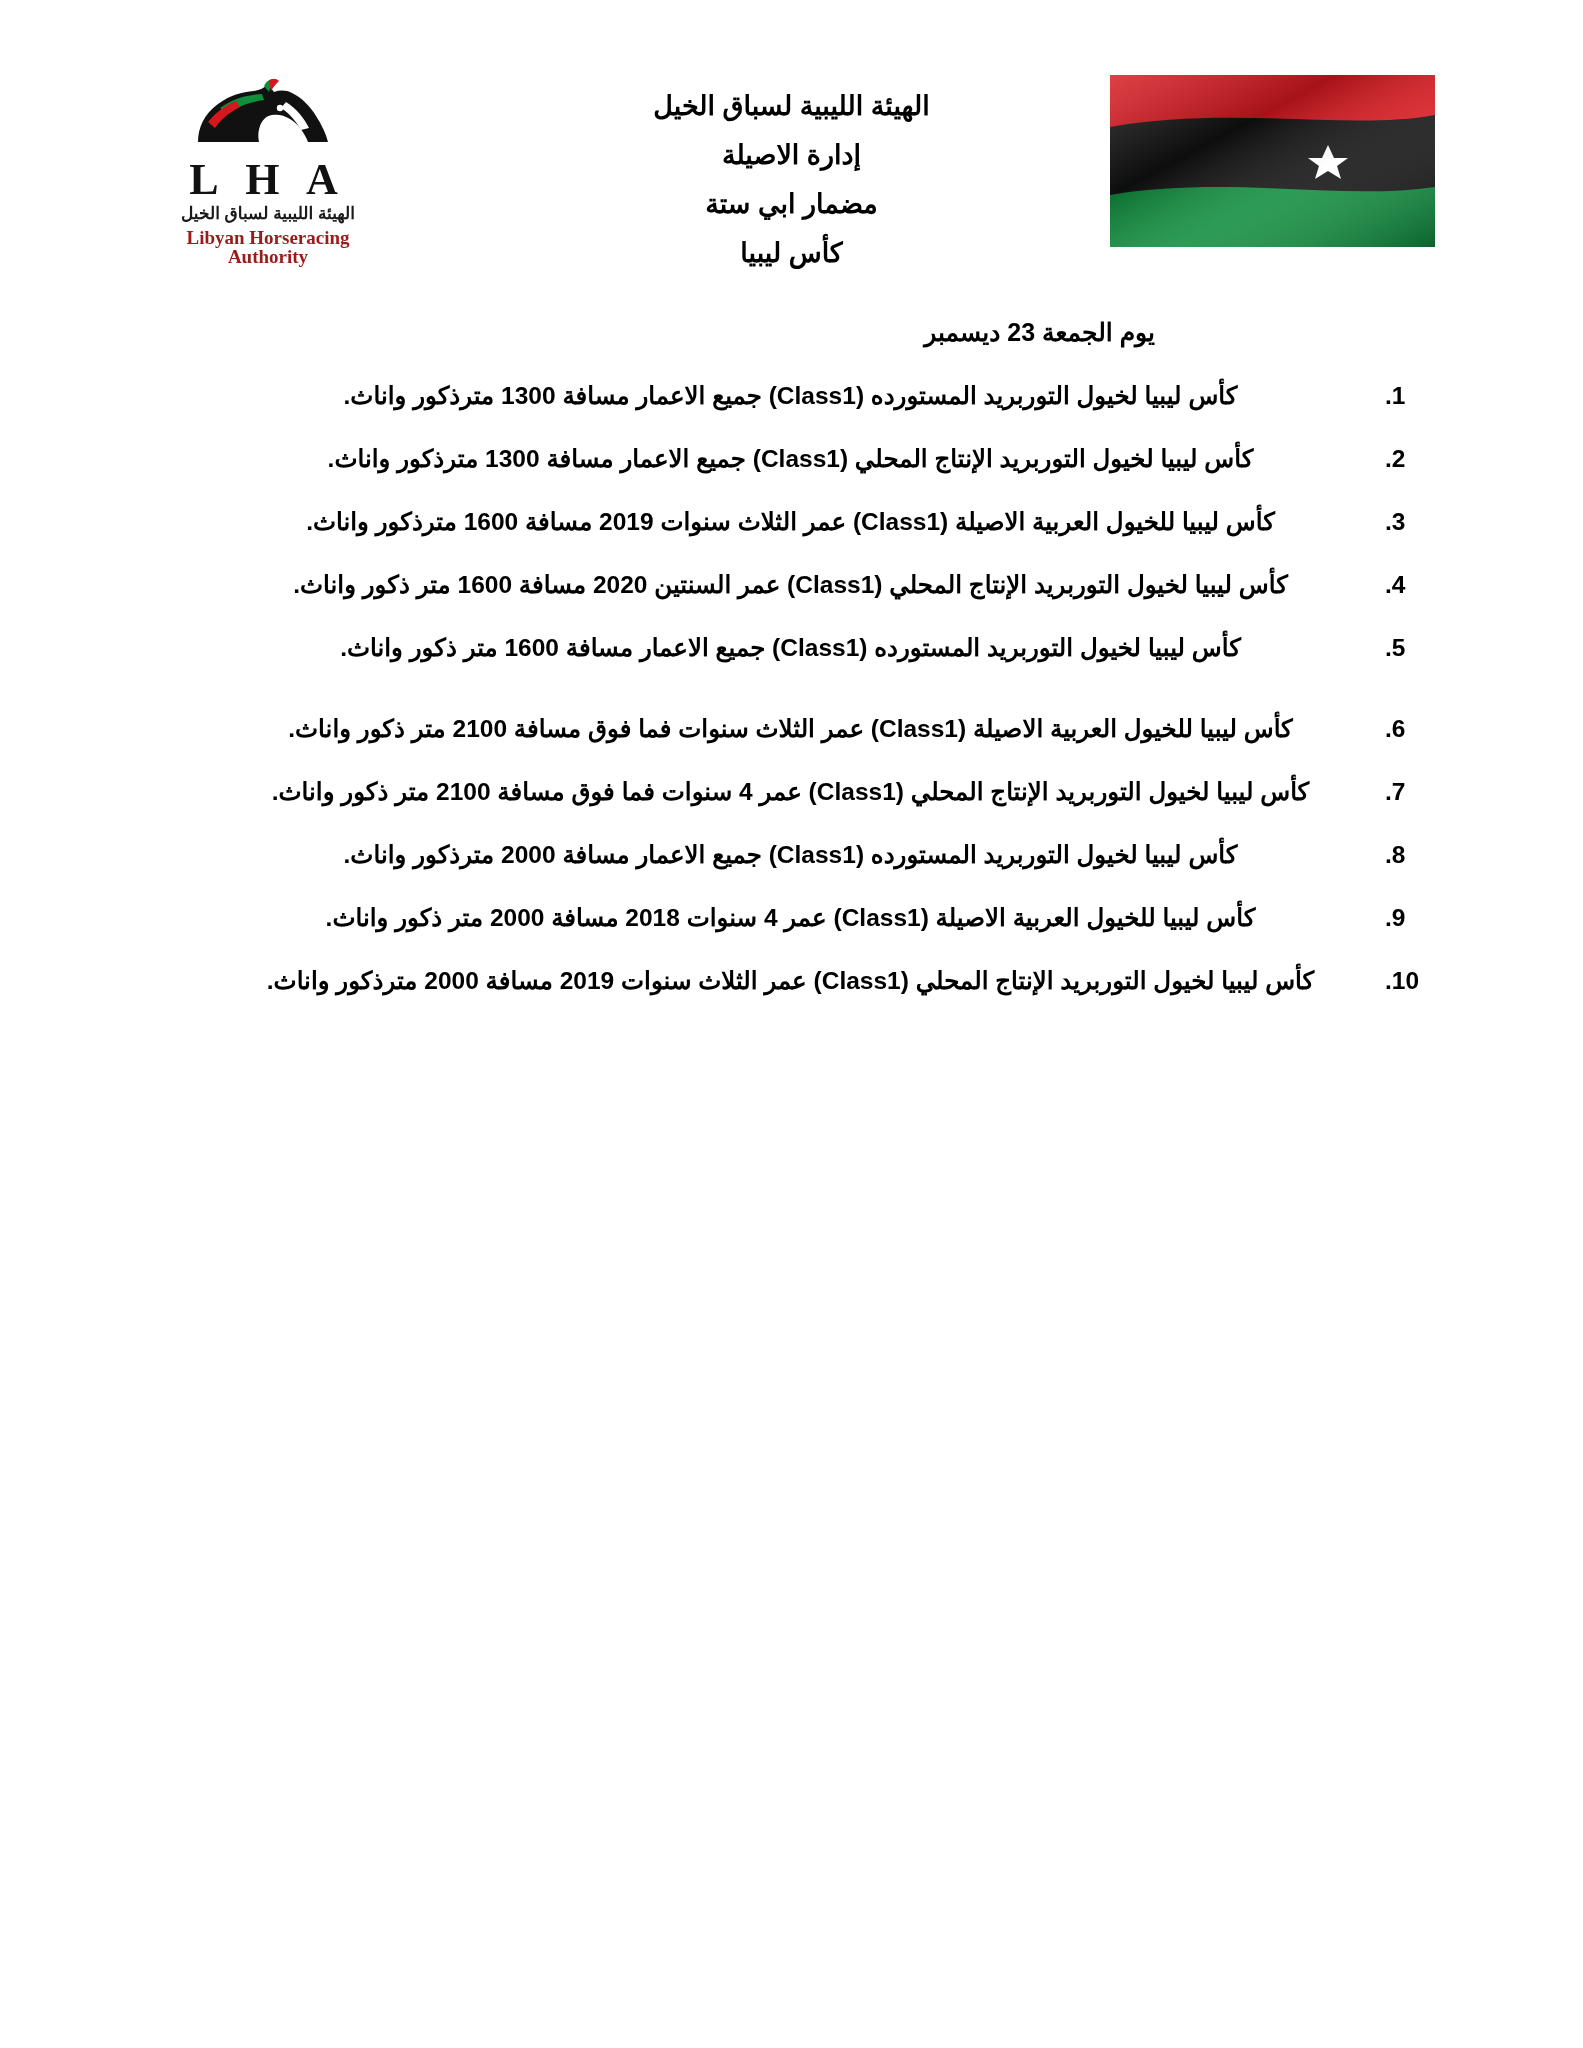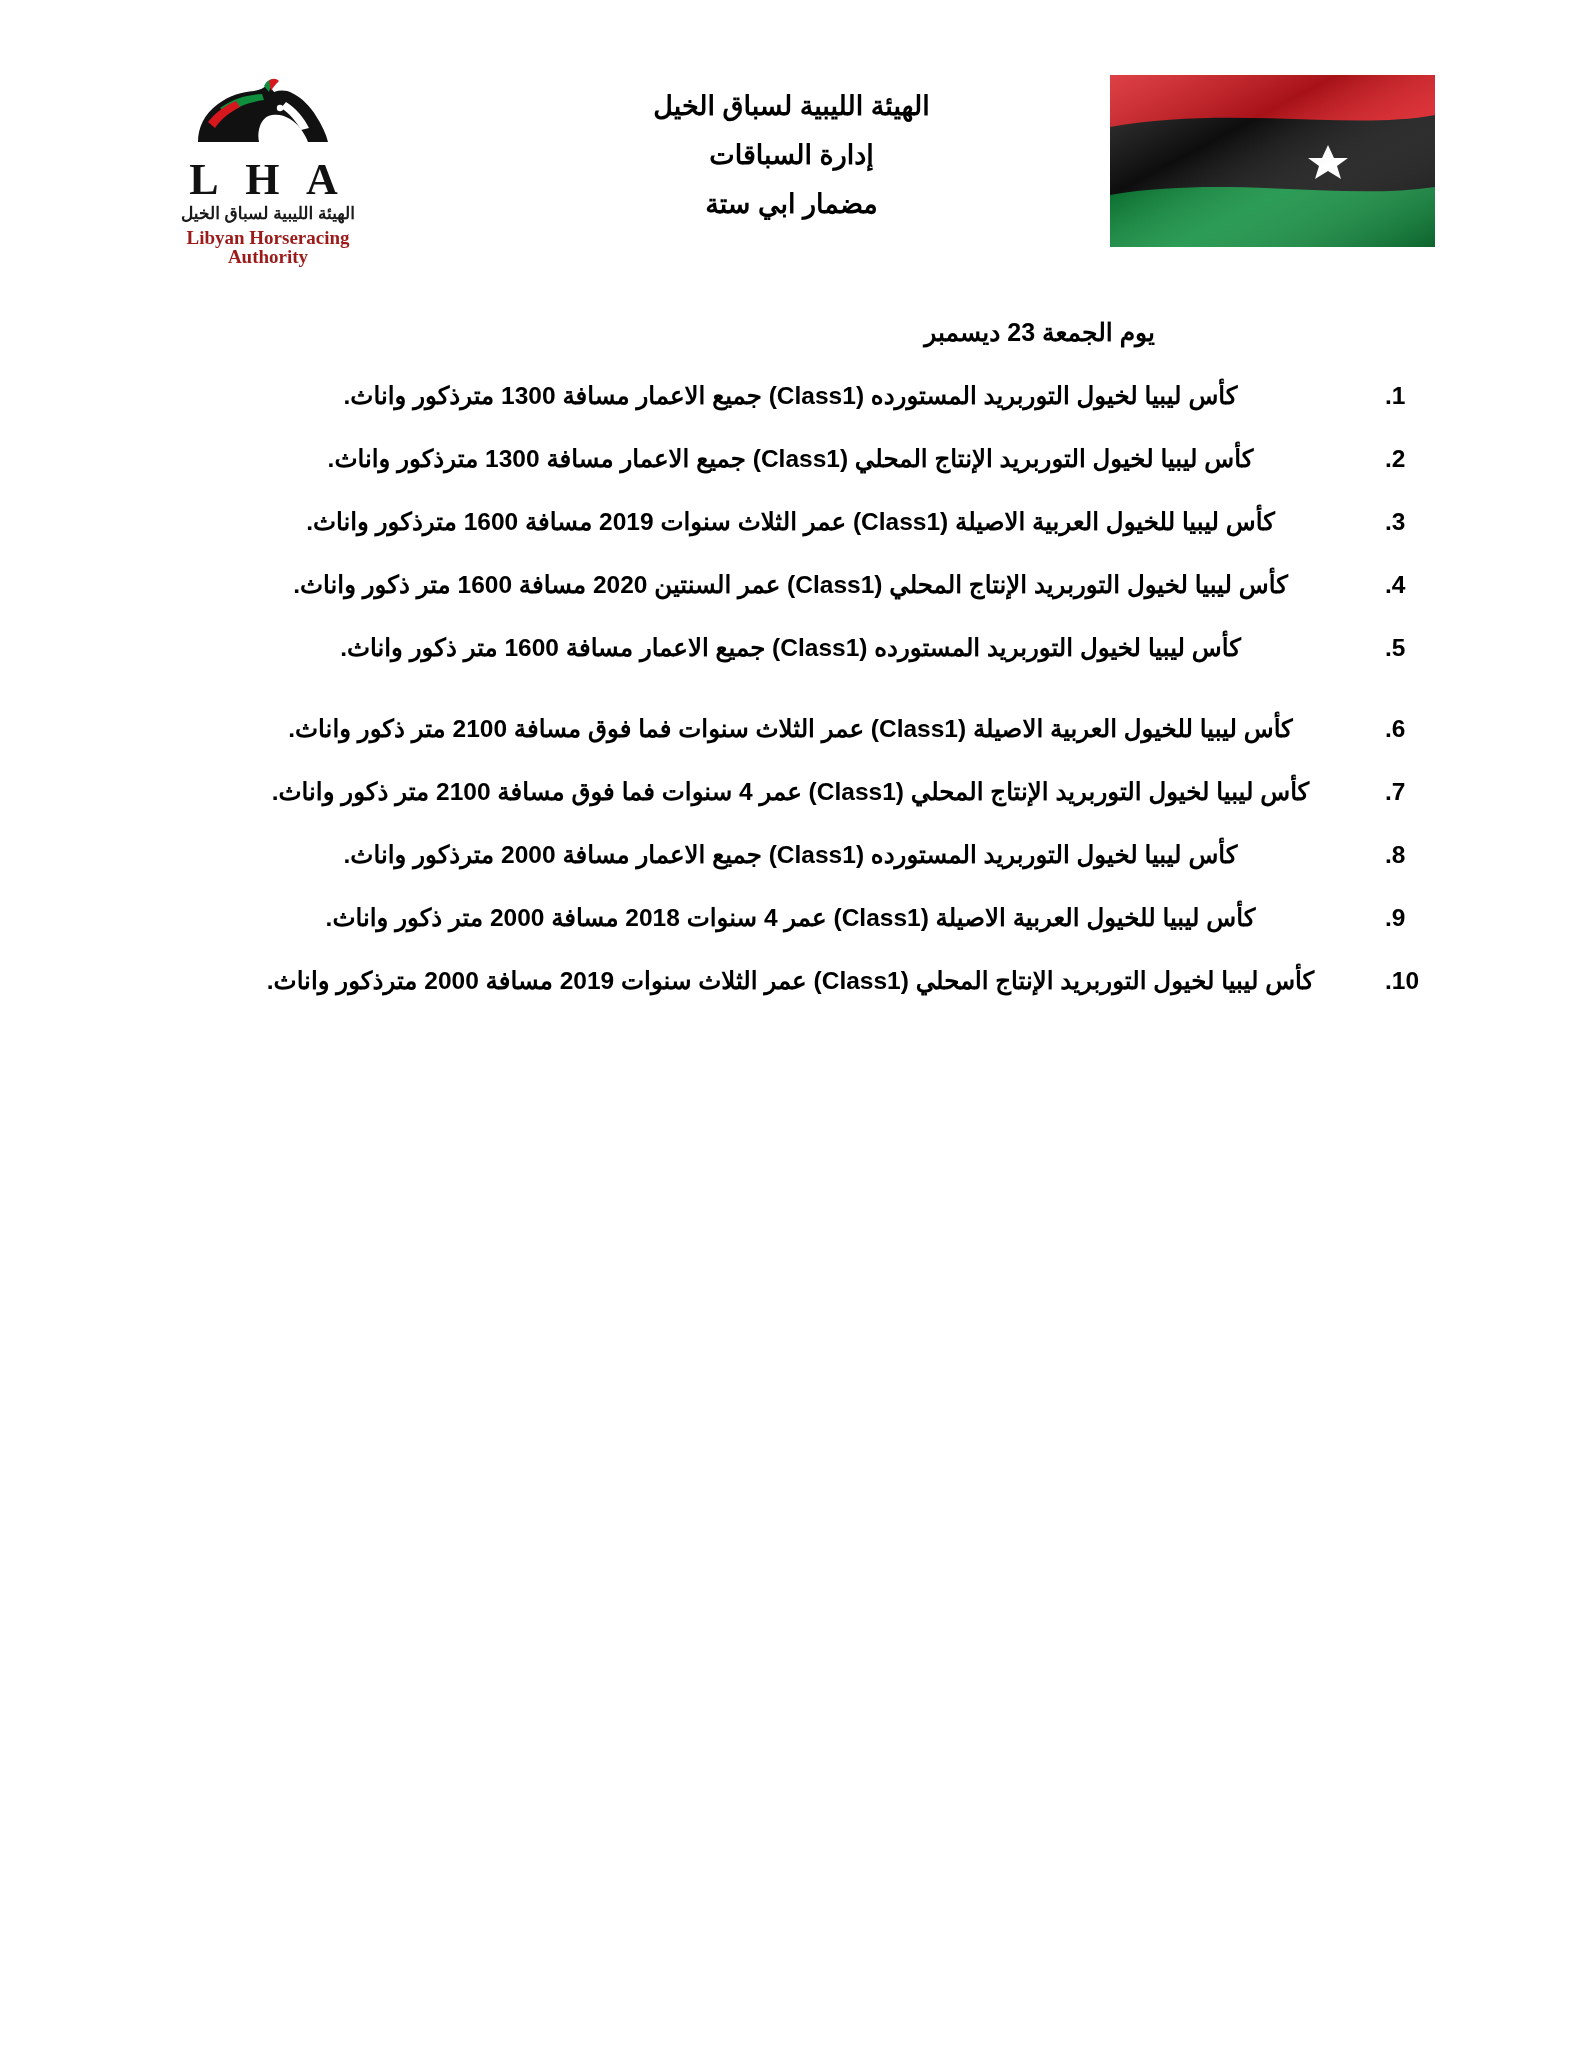--- a/index.html
+++ b/index.html
@@ -166,22 +166,23 @@
           </g>
         </svg>
       </div>
       <div class="lha">L H A</div>
       <div class="ar-sub">الهيئة الليبية لسباق الخيل</div>
       <div class="en-sub">Libyan Horseracing Authority</div>
     </div>
 
     <div class="title-block">
       <div class="line">الهيئة الليبية لسباق الخيل</div>
-      <div class="line">إدارة السباقات</div>
+      <div class="line">إدارة الاصيلة</div>
       <div class="line">مضمار ابي ستة</div>
+      <div class="line">كأس ليبيا</div>
     </div>
 
     <div class="flag">
       <svg width="325" height="172" viewBox="0 0 325 172" aria-hidden="true">
         <defs>
           <linearGradient id="shade" x1="0" y1="0" x2="1" y2="1">
             <stop offset="0%" stop-color="#ffffff" stop-opacity="0.18"></stop>
             <stop offset="35%" stop-color="#000000" stop-opacity="0.22"></stop>
             <stop offset="60%" stop-color="#ffffff" stop-opacity="0.12"></stop>
             <stop offset="100%" stop-color="#000000" stop-opacity="0.30"></stop>

